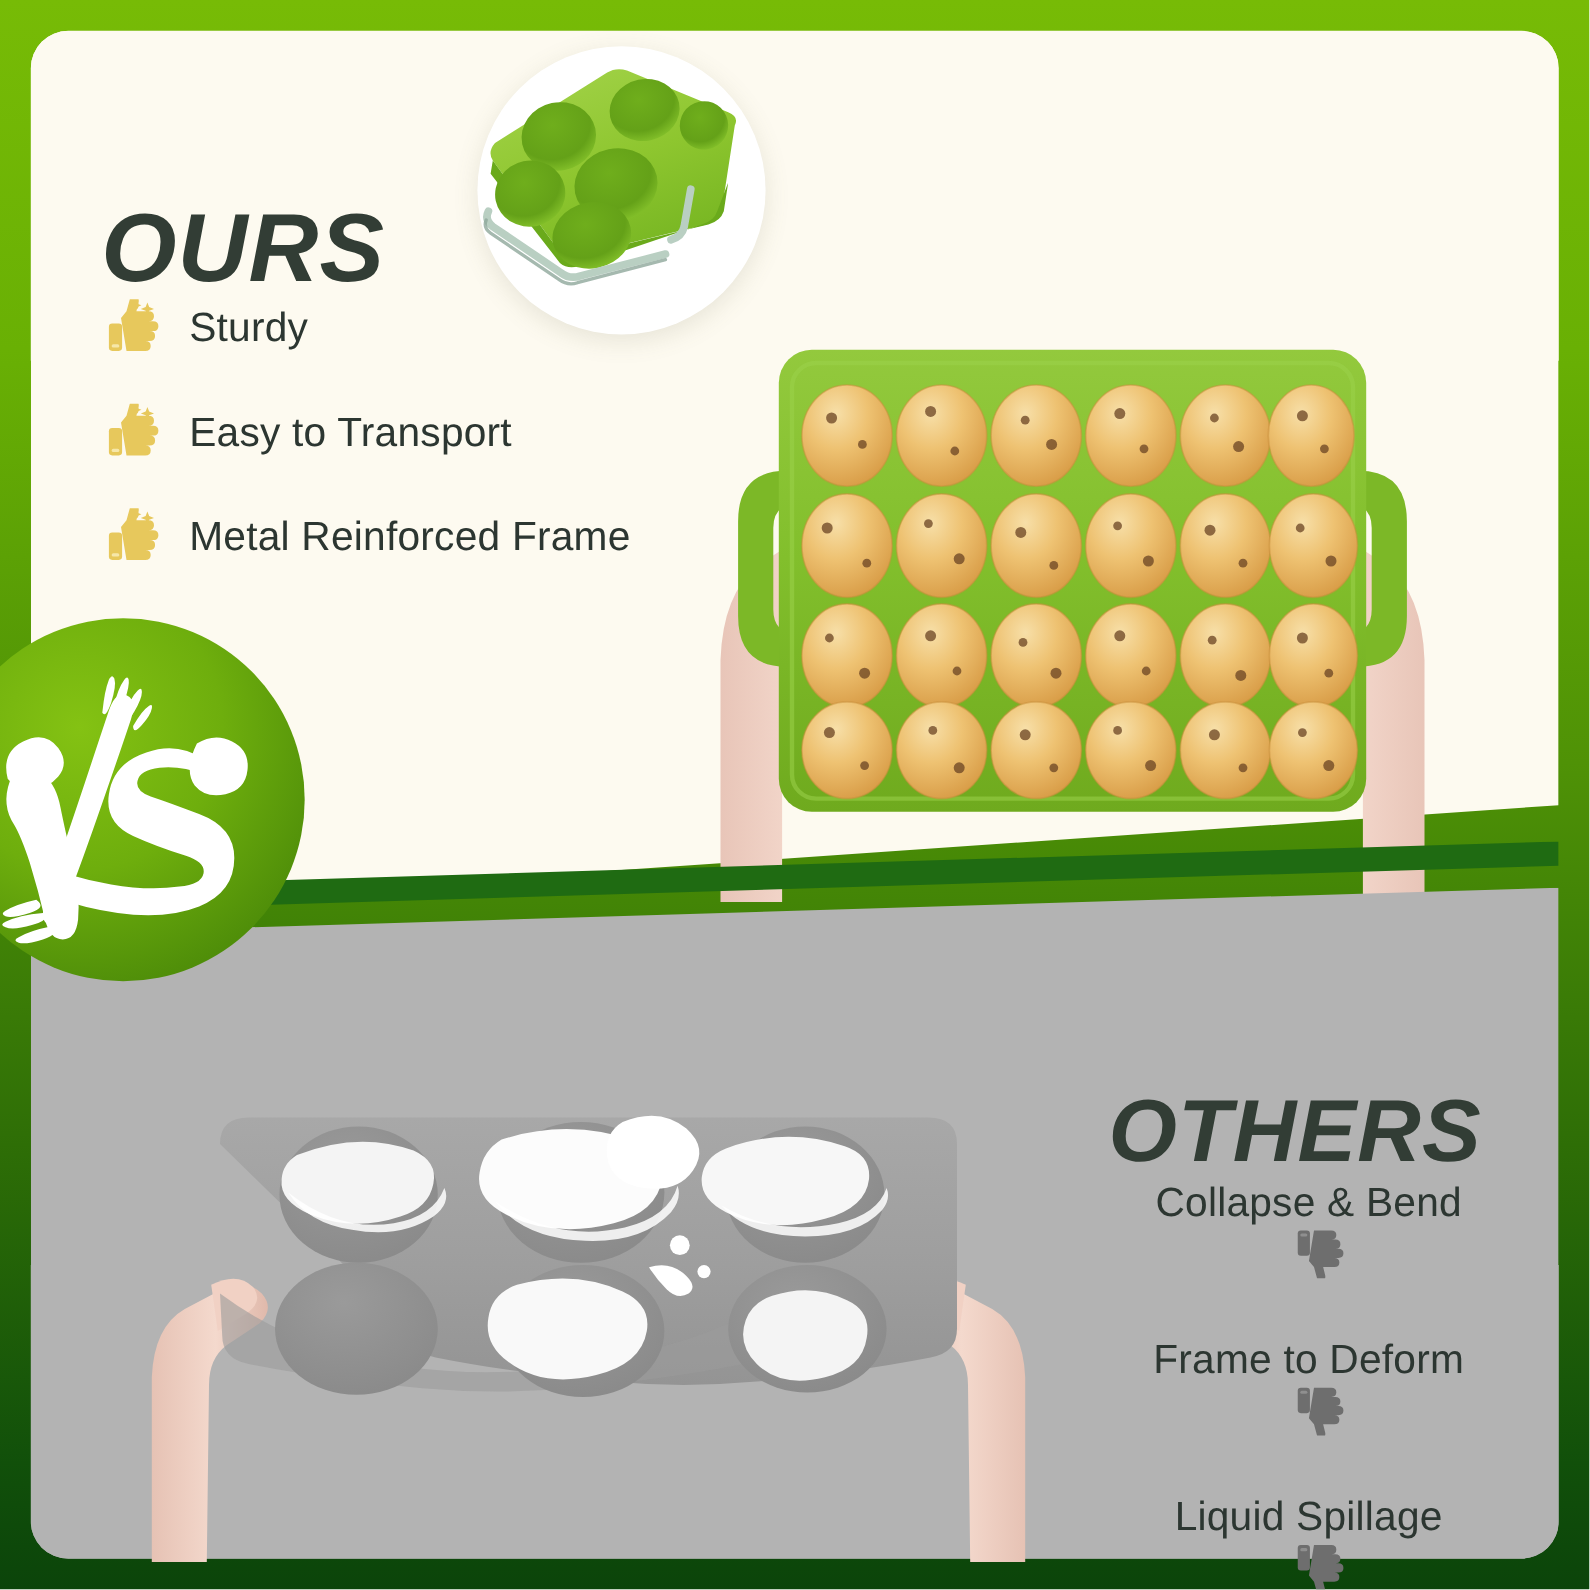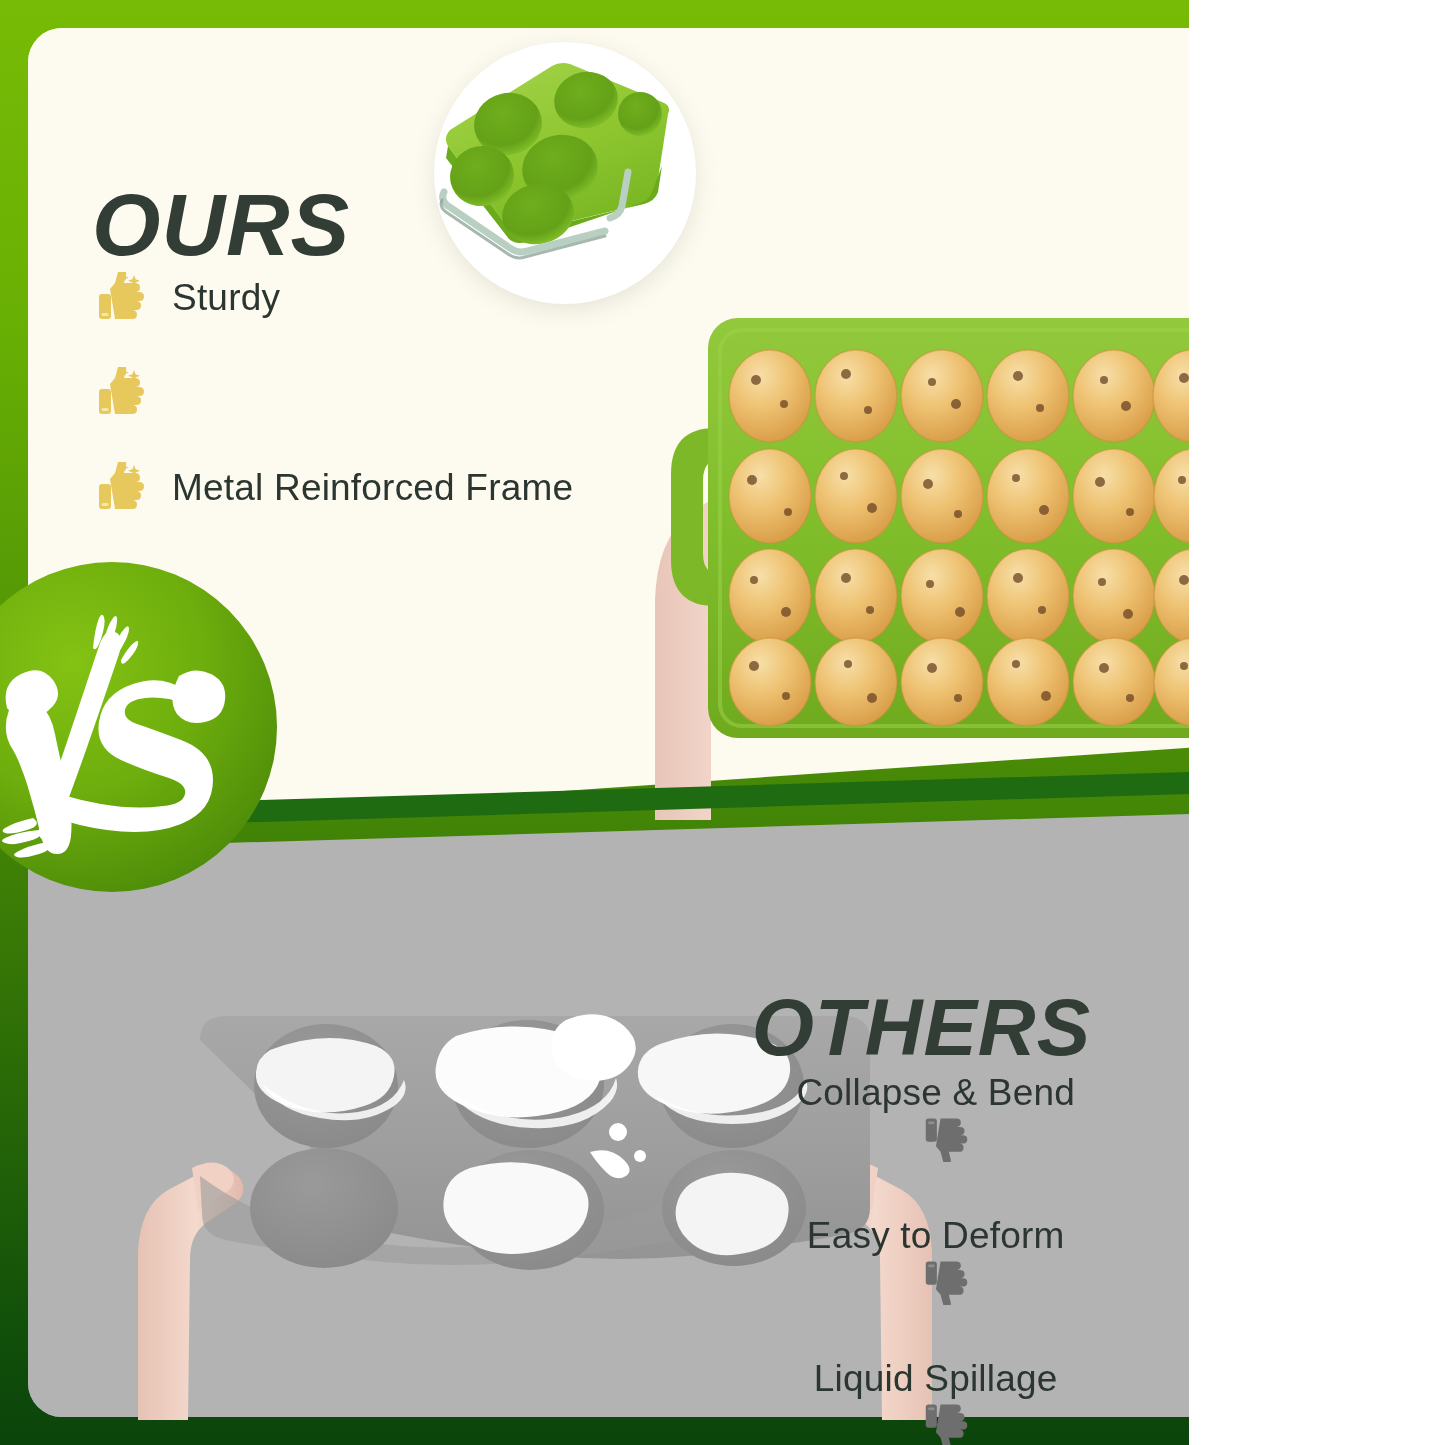--- a/index.html
+++ b/index.html
@@ -1,19 +1,19 @@
 <!DOCTYPE html>
 <html><head>
 <meta charset="utf-8">
 <style>
   html,body{margin:0;padding:0;background:#fff;}
   body{font-family:"Liberation Sans",sans-serif;}
 
   .stage{
-    position:relative;width:1189px;height:1445px;overflow:hidden;
+    position:relative;width:1445px;height:1445px;overflow:hidden;
     background:linear-gradient(180deg,#77bb06 0%,#69b004 22%,#4f9206 48%,#2e6e06 72%,#11500a 92%,#0b440a 100%);
   }
 
   
   .panel{position:absolute;overflow:hidden;}
 
   .top-panel{
     left:28px;top:28px;width:1389px;height:800px;
     background:#fdfaf0;
     border-radius:34px 34px 0 0;
@@ -298,20 +298,21 @@
     <div class="feature">
       <span class="icon">
         <svg width="52" height="52" viewBox="0 0 52 52" aria-hidden="true">
           <rect x="3" y="22" width="12" height="25" rx="3" fill="#e7c85c"></rect>
           <rect x="5.5" y="41" width="7" height="3" rx="1.5" fill="#f6e7a9"></rect>
           <path d="M19,47 h17 q5,0 5,-4.5 q0,-4.5 -5,-4.5 h4 q5,0 5,-4.5 q0,-4.5 -5,-4.5 h3 q5,0 5,-4.5 q0,-4.5 -5,-4.5 h-4 q5,0 5,-4.5 q0,-4.5 -5,-4.5 h-11 l2,-8 q1,-5 -4,-6 q-3,-.5 -4,3 l-3,11 l-5,6 Z" fill="#e7c85c"></path>
           <path d="M38,3 l1.6,4.2 L44,8.8 l-4.4,1.6 L38,14.6 l-1.6,-4.2 L32,8.8 l4.4,-1.6 Z" fill="#e7c85c"></path>
           <path d="M29,2 l1,2.6 L32.6,5.6 L30,6.6 L29,9.2 L28,6.6 L25.4,5.6 L28,4.6 Z" fill="#e7c85c"></path>
         </svg>
       </span>
+      <span class="feature-label">Easy to Transport</span>
     </div>
 
     <div class="feature">
       <span class="icon">
         <svg width="52" height="52" viewBox="0 0 52 52" aria-hidden="true">
           <rect x="3" y="22" width="12" height="25" rx="3" fill="#e7c85c"></rect>
           <rect x="5.5" y="41" width="7" height="3" rx="1.5" fill="#f6e7a9"></rect>
           <path d="M19,47 h17 q5,0 5,-4.5 q0,-4.5 -5,-4.5 h4 q5,0 5,-4.5 q0,-4.5 -5,-4.5 h3 q5,0 5,-4.5 q0,-4.5 -5,-4.5 h-4 q5,0 5,-4.5 q0,-4.5 -5,-4.5 h-11 l2,-8 q1,-5 -4,-6 q-3,-.5 -4,3 l-3,11 l-5,6 Z" fill="#e7c85c"></path>
           <path d="M38,3 l1.6,4.2 L44,8.8 l-4.4,1.6 L38,14.6 l-1.6,-4.2 L32,8.8 l4.4,-1.6 Z" fill="#e7c85c"></path>
           <path d="M29,2 l1,2.6 L32.6,5.6 L30,6.6 L29,9.2 L28,6.6 L25.4,5.6 L28,4.6 Z" fill="#e7c85c"></path>
@@ -392,21 +393,21 @@
       <span class="icon">
         <svg width="48" height="48" viewBox="0 0 52 52" aria-hidden="true">
           <rect x="3" y="5" width="12" height="25" rx="3" fill="#6e6e6e"></rect>
           <rect x="5.5" y="8" width="7" height="3" rx="1.5" fill="#8f8f8f"></rect>
           <path d="M19,5 h17 q5,0 5,4.5 q0,4.5 -5,4.5 h4 q5,0 5,4.5 q0,4.5 -5,4.5 h3 q5,0 5,4.5 q0,4.5 -5,4.5 h-4 q5,0 5,4.5 q0,4.5 -5,4.5 h-11 l2,8 q1,5 -4,6 q-3,.5 -4,-3 l-3,-11 l-5,-6 Z" fill="#6e6e6e"></path>
         </svg>
       </span>
     </div>
 
     <div class="feature">
-      <span class="feature-label">Easy to Deform</span>
+      <span class="feature-label">Frame to Deform</span>
       <span class="icon">
         <svg width="48" height="48" viewBox="0 0 52 52" aria-hidden="true">
           <rect x="3" y="5" width="12" height="25" rx="3" fill="#6e6e6e"></rect>
           <rect x="5.5" y="8" width="7" height="3" rx="1.5" fill="#8f8f8f"></rect>
           <path d="M19,5 h17 q5,0 5,4.5 q0,4.5 -5,4.5 h4 q5,0 5,4.5 q0,4.5 -5,4.5 h3 q5,0 5,4.5 q0,4.5 -5,4.5 h-4 q5,0 5,4.5 q0,4.5 -5,4.5 h-11 l2,8 q1,5 -4,6 q-3,.5 -4,-3 l-3,-11 l-5,-6 Z" fill="#6e6e6e"></path>
         </svg>
       </span>
     </div>
 
     <div class="feature">

